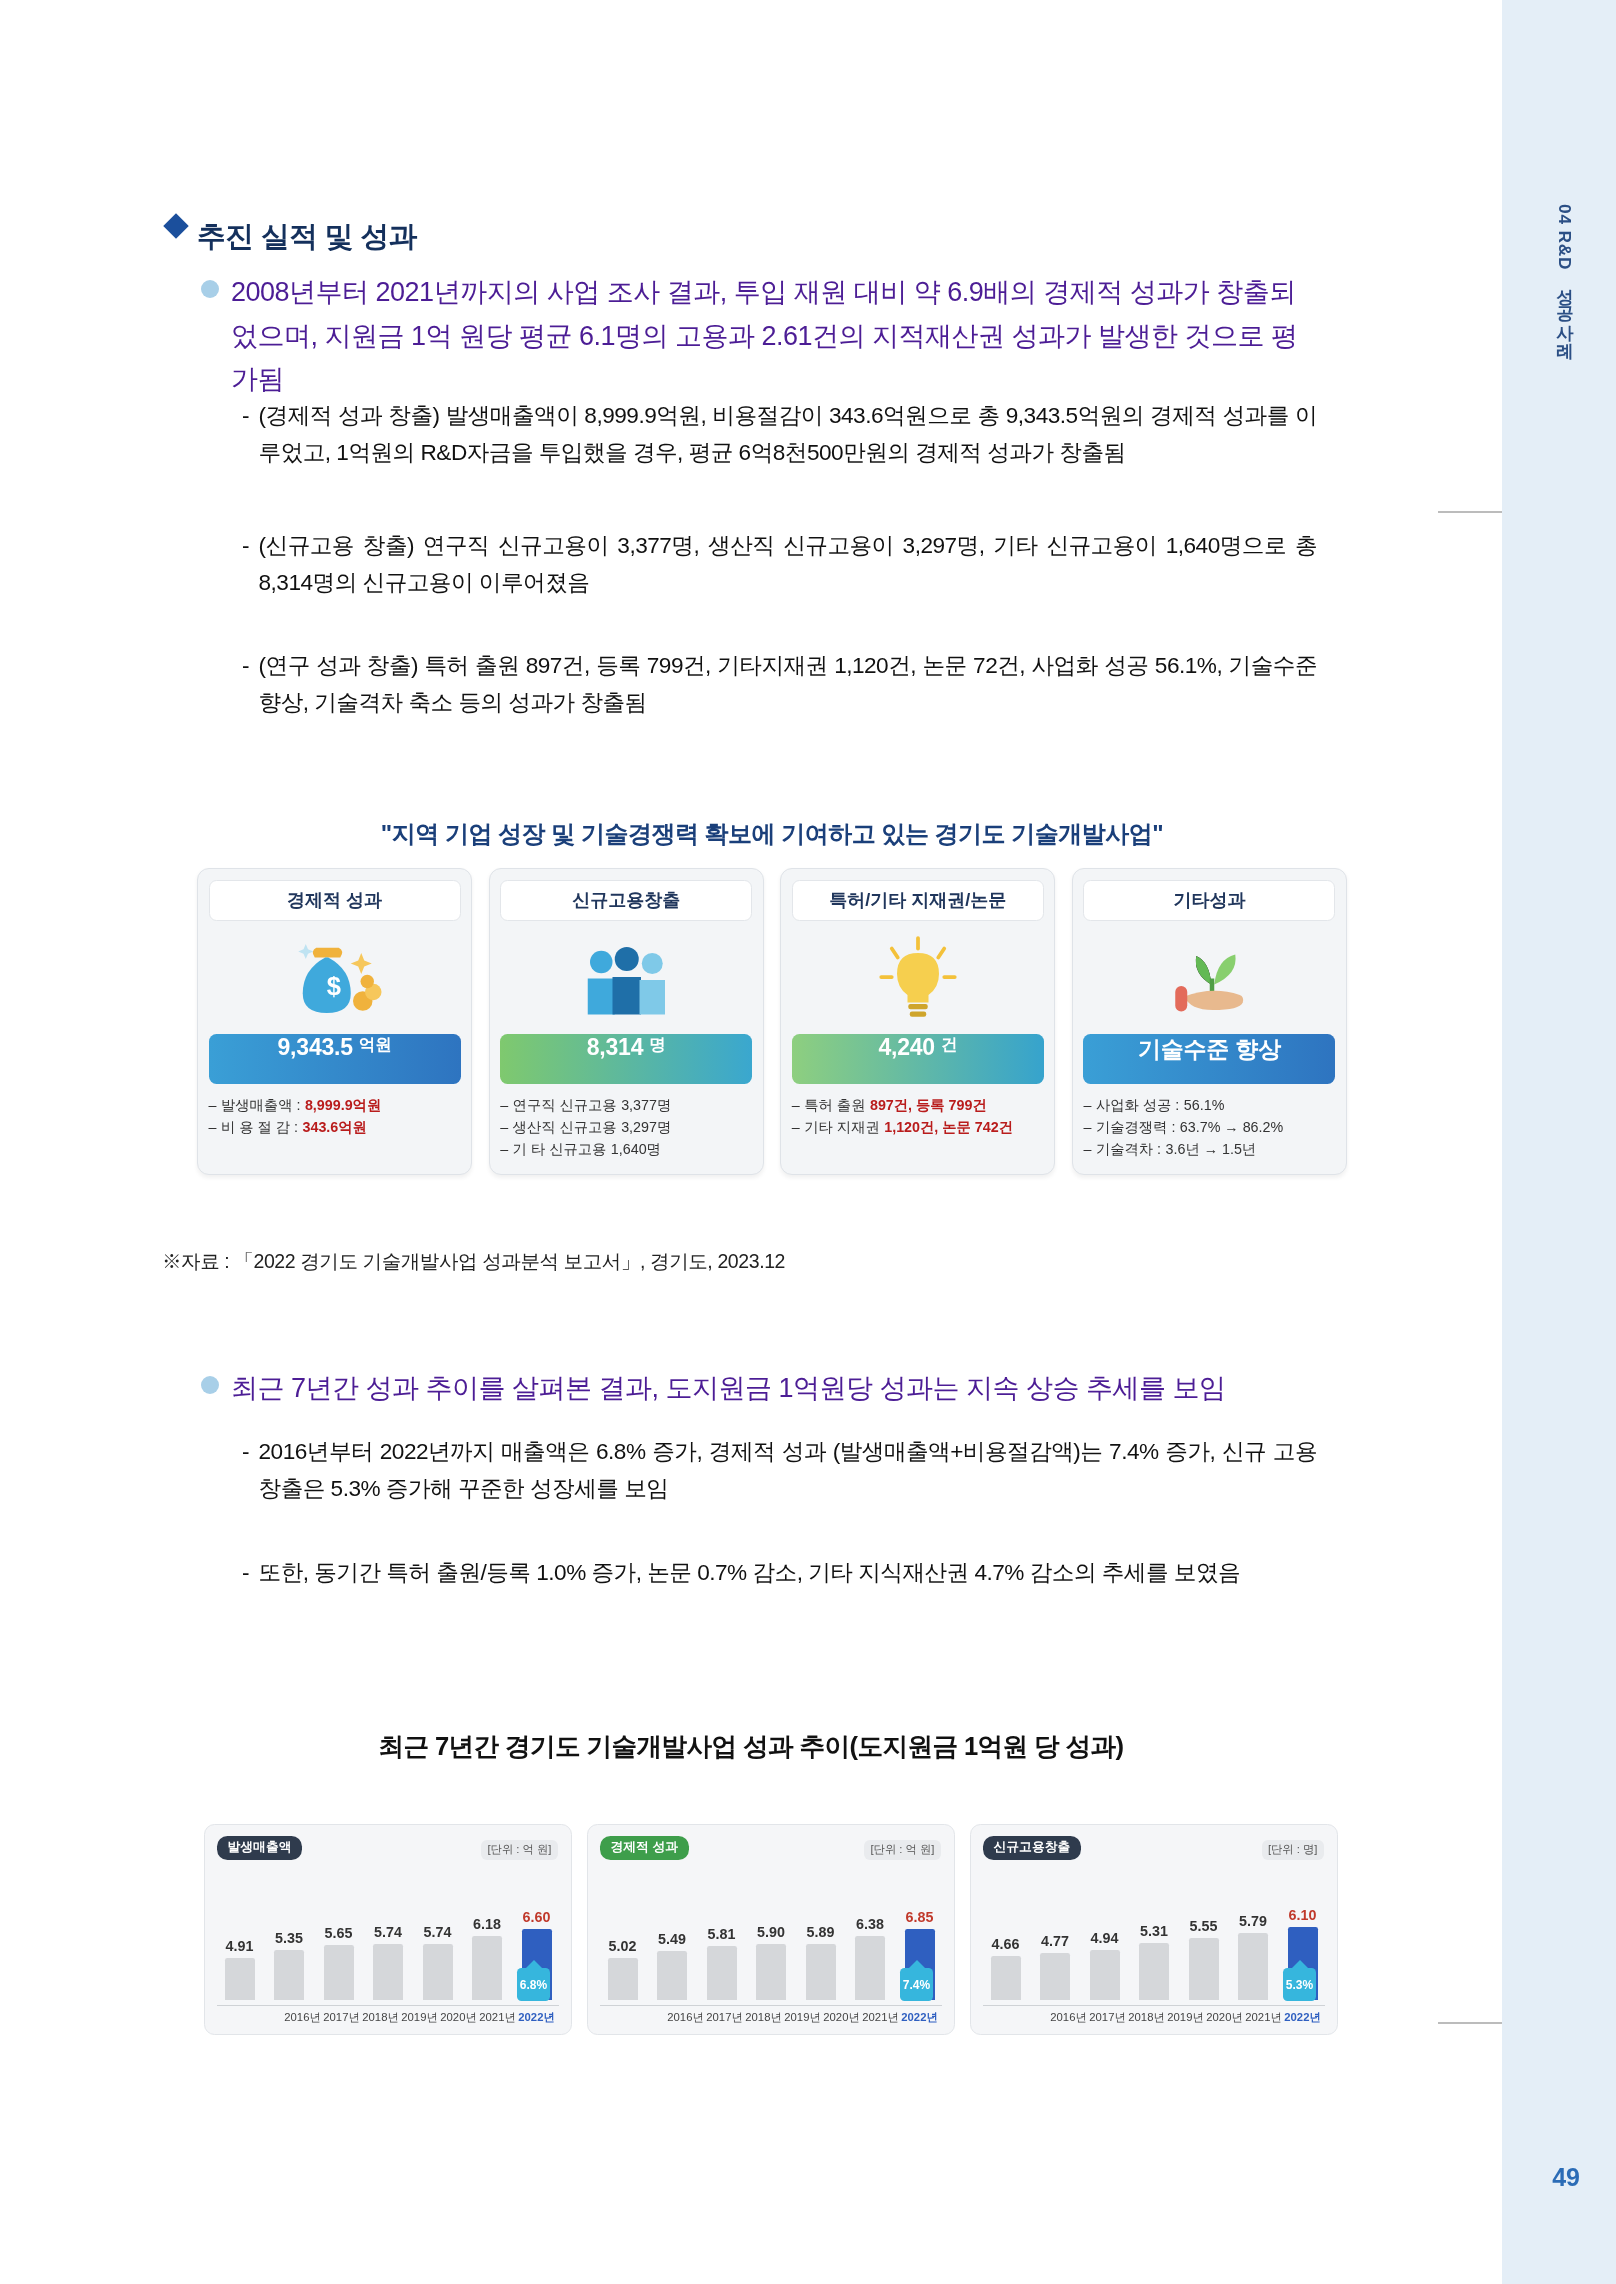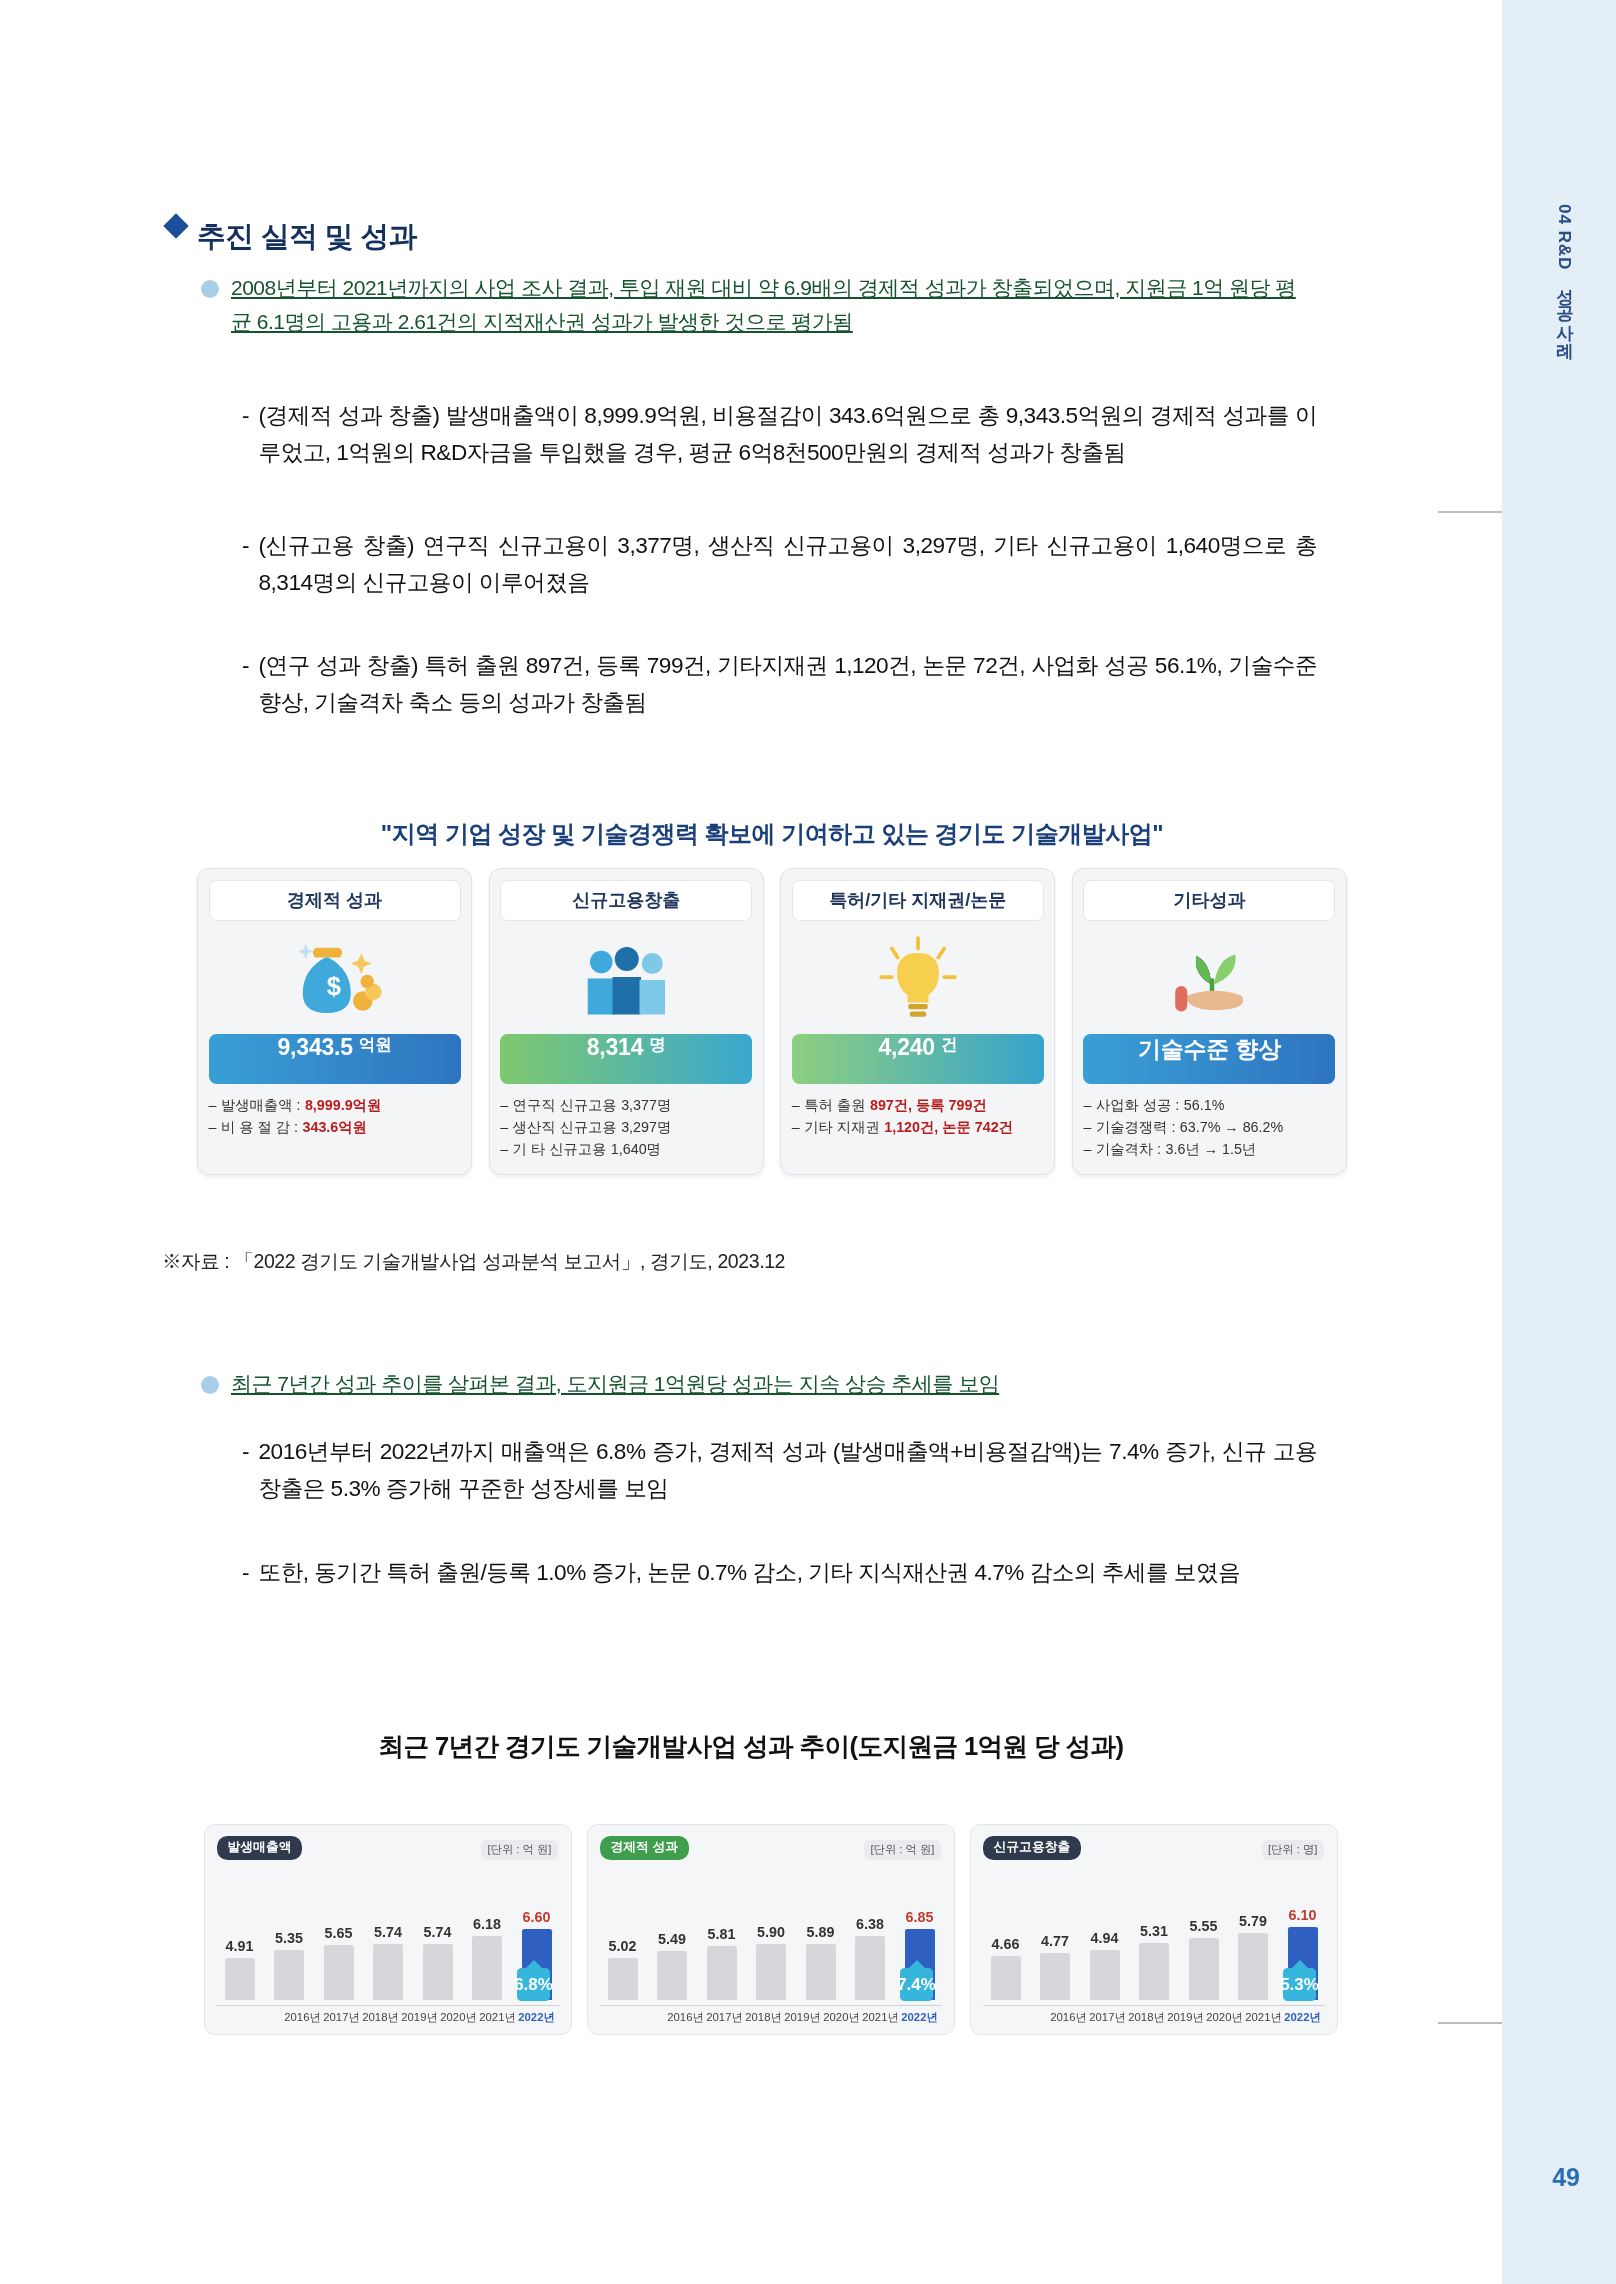--- a/index.html
+++ b/index.html
@@ -97,25 +97,24 @@
   .dot {
     width: 18px;
     height: 18px;
     border-radius: 50%;
     background: #a8cfe8;
     margin-top: 9px;
     margin-right: 12px;
     flex: 0 0 auto;
   }
   .bullet-text {
-    font-size: 21px;
+    font-size: 27px;
     line-height: 1.62;
-    color: #14532d;
+    color: #4c1d95;
     letter-spacing: -0.5px;
-    text-decoration: underline;
   }
   .sub-block {
     position: absolute;
     display: flex;
     align-items: flex-start;
   }
   .dash {
     font-size: 22.6px;
     line-height: 1.62;
     margin-right: 9px;
@@ -306,21 +305,21 @@
   .axis span.last { color: #2f5fc0; font-weight: 700; }
   .growth-badge {
     position: absolute;
     bottom: 33px;
     right: 21px;
     width: 33px;
     height: 33px;
     background: #36b6dd;
     border-radius: 4.5px;
     color: #fff;
-    font-size: 17px;
+    font-size: 12px;
     font-weight: 700;
     display: flex;
     align-items: center;
     justify-content: center;
   }
   .growth-badge::before {
     content: "";
     position: absolute;
     top: -8.3px;
     left: 50%;

